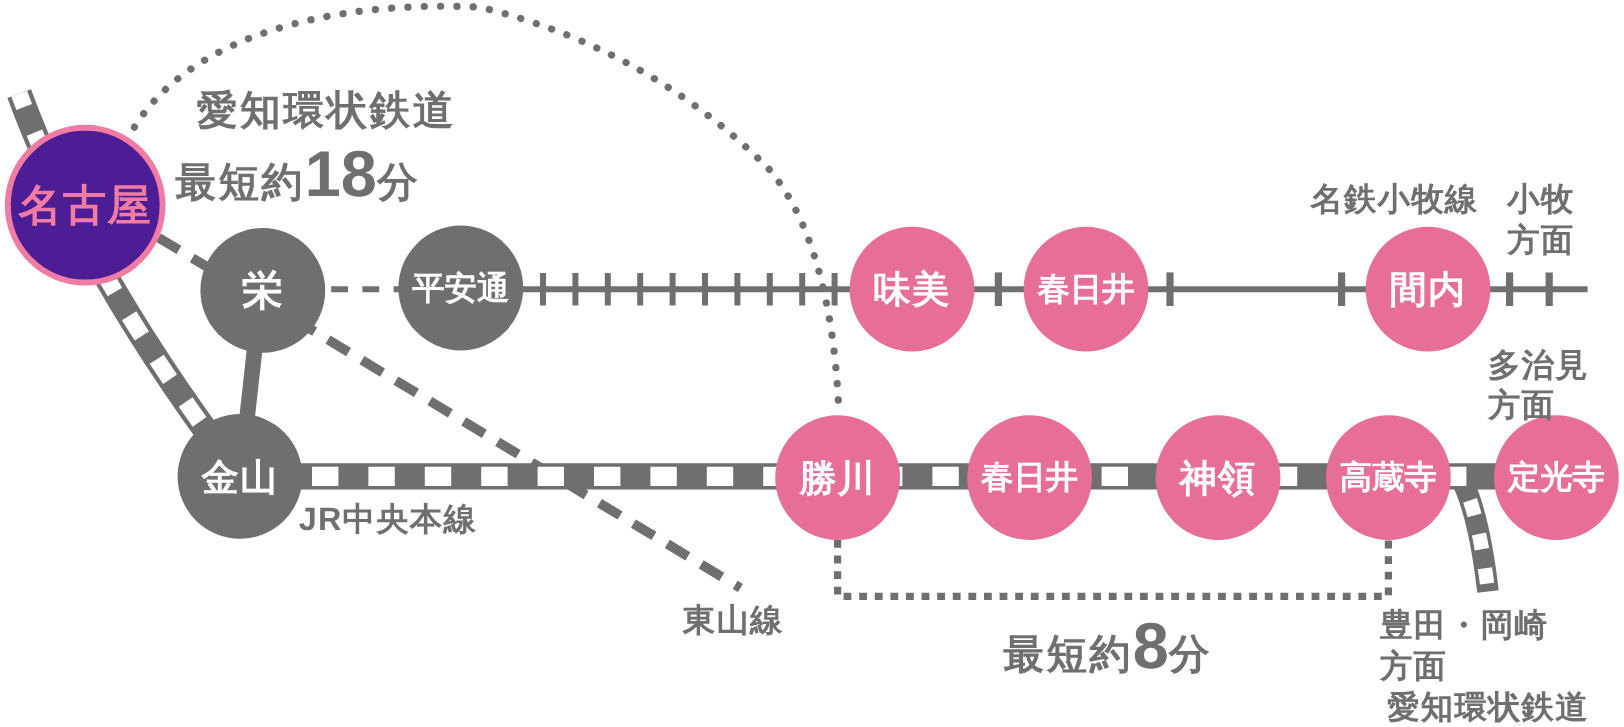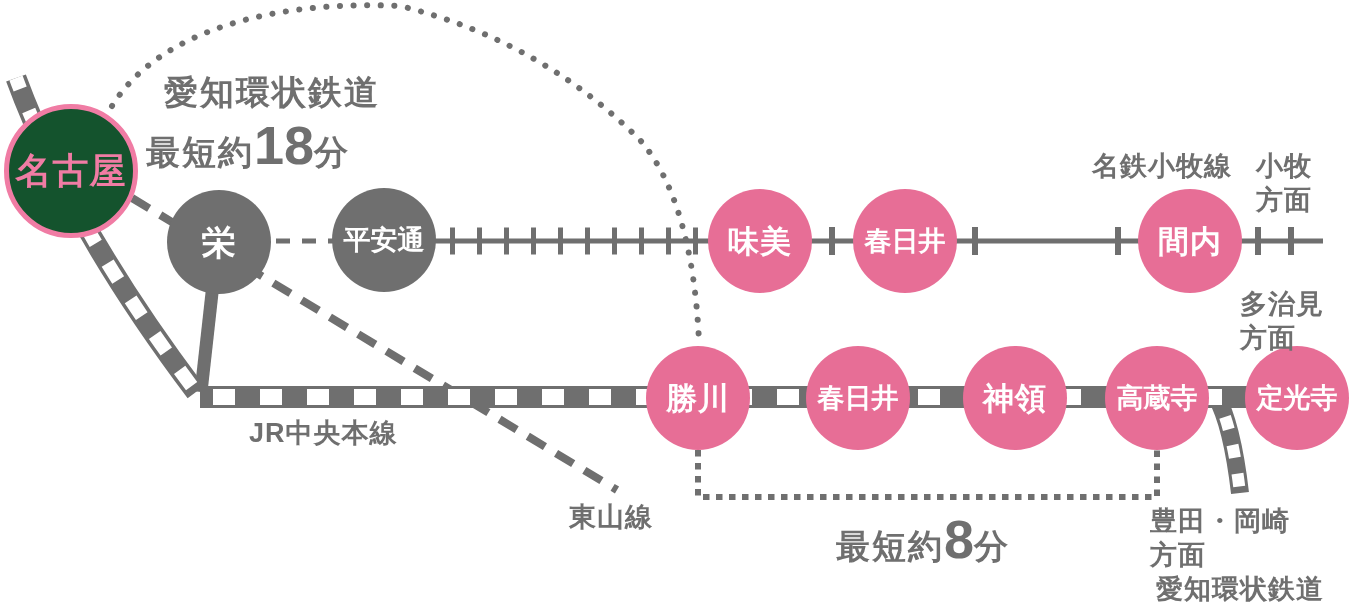--- a/index.html
+++ b/index.html
@@ -19,21 +19,21 @@
   .st{
     position:absolute;width:104px;height:104px;border-radius:50%;
     display:flex;align-items:center;justify-content:center;
     color:#fff;font-size:31px;letter-spacing:1px;line-height:1;
   }
   .st.gray{background:var(--gray);}
   .st.pink{background:var(--pink);}
   .st.s3{font-size:27px;letter-spacing:0;}
   .st-nagoya{
     position:absolute;left:4px;top:104px;width:124px;height:124px;border-radius:50%;
-    background:#14532d;border:5px solid var(--pink_light);
+    background:#4c1d95;border:5px solid var(--pink_light);
     display:flex;align-items:center;justify-content:center;
     color:var(--pink_light);font-size:36px;letter-spacing:1px;line-height:1;
   }
 
   
   .lbl{position:absolute;font-size:27px;letter-spacing:1px;white-space:nowrap;line-height:1.25;}
   .lbl.center{text-align:left;}
   .note{position:absolute;white-space:nowrap;line-height:1.2;}
   .note .row1{font-size:34px;letter-spacing:2px;padding-left:18px;}
   .note .row2{font-size:34px;letter-spacing:2px;}
@@ -89,20 +89,23 @@
   <div class="st pink" style="left:708px;top:189px;">
     <span>味美</span>
   </div>
   <div class="st pink s3" style="left:853px;top:189px;">
     <span>春日井</span>
   </div>
   <div class="st pink" style="left:1138px;top:189px;">
     <span>間内</span>
   </div>
 
+  <div class="st gray" style="left:148px;top:345px;">
+    <span>金山</span>
+  </div>
 
   <div class="st pink" style="left:646px;top:346px;">
     <span>勝川</span>
   </div>
   <div class="st pink s3" style="left:806px;top:346px;">
     <span>春日井</span>
   </div>
   <div class="st pink" style="left:963px;top:346px;">
     <span>神領</span>
   </div>

